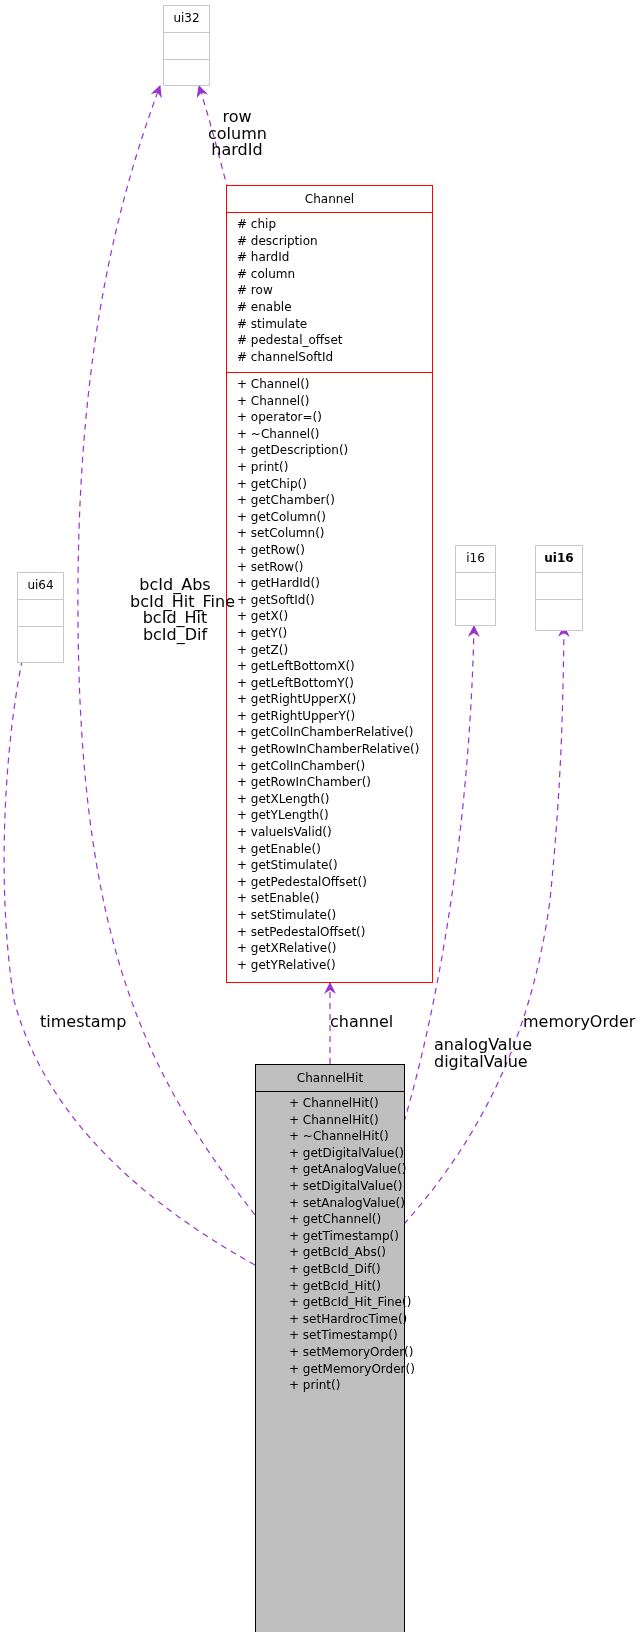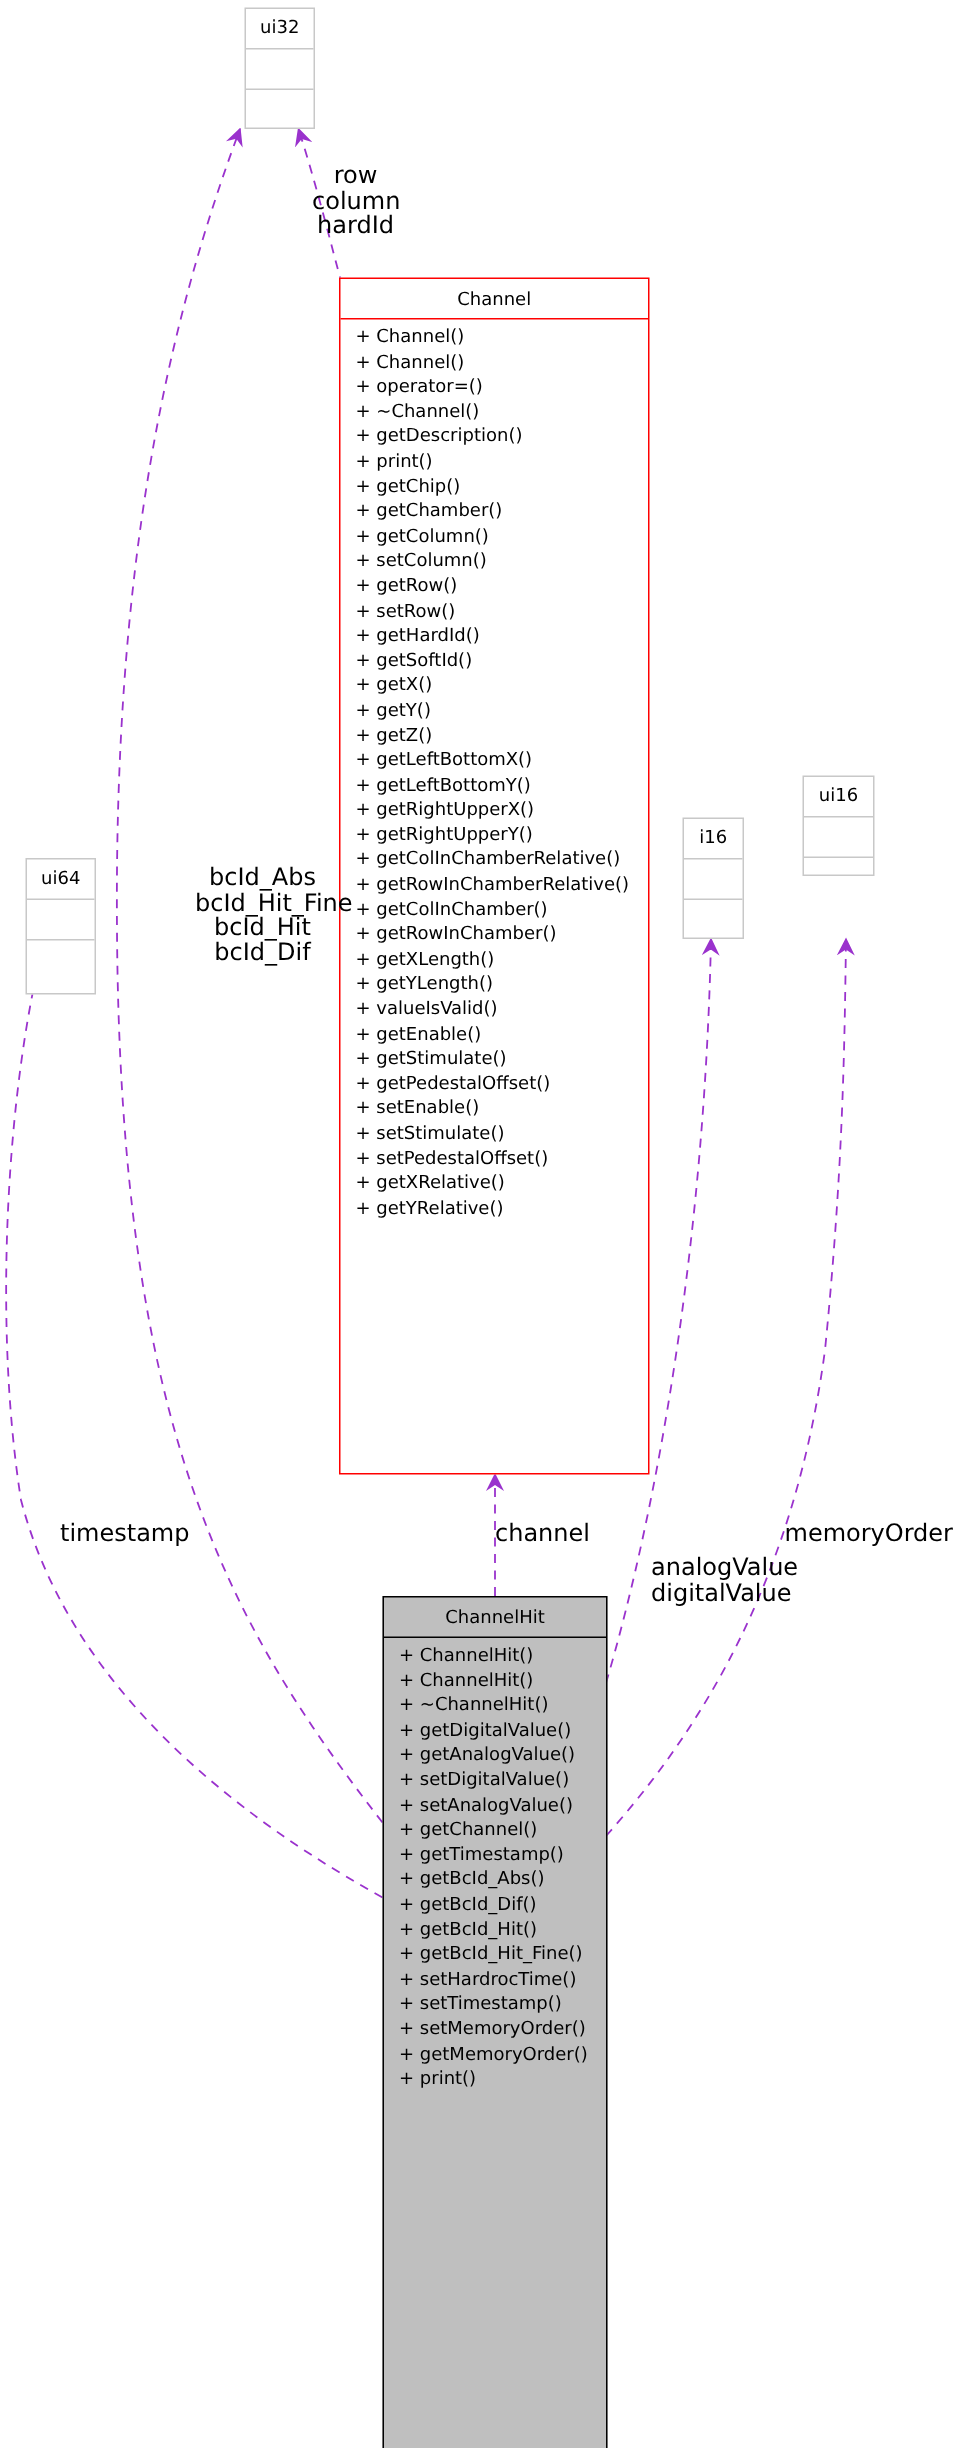--- a/index.html
+++ b/index.html
@@ -14,21 +14,21 @@
   .prim .hdr { height: 27px; line-height: 25px; border-bottom: 1.5px solid #c8c8c8; font-size: 12px; }
   .prim .sec { height: 26.5px; }
   .prim .sec.first { border-bottom: 1.5px solid #c8c8c8; }
   .chan { border: 1.5px solid #ff0000; }
   .chan .hdr { height: 27px; line-height: 26px; border-bottom: 1.5px solid #ff0000; }
   .chan .attrs { border-bottom: 1.5px solid #ff0000; padding-top: 3px; height: 160px; }
   .chan .meths { padding-top: 3px; }
   .hit { border: 1.5px solid #000; background: #bfbfbf; }
   .hit .hdr { height: 27px; line-height: 26px; border-bottom: 1.5px solid #000; }
   .hit .attrs { border-bottom: 1.5px solid #000; padding-top: 3px; height: 159px; }
-  .hit .meths { padding-top: 3px; }
+  .hit .meths { padding-top: 3px; margin-left: 23px; }
   .lbl { position: absolute; text-align: center; white-space: nowrap; line-height: 16.6px; font-size: 16px; }
 </style>
 </head>
 <body>
 
 <svg id="edges" xmlns="http://www.w3.org/2000/svg">
   <defs>
     <marker id="arrow" viewBox="0 0 12 12" refX="11" refY="6" markerWidth="12" markerHeight="12" orient="auto" markerUnits="userSpaceOnUse">
       <path d="M0,0 L12,6 L0,12 L4,6 Z" fill="#9a32cd"></path>
     </marker>
@@ -58,28 +58,39 @@
   <div class="sec first"></div>
   <div class="sec"></div>
 </div>
 
 <div class="cls prim" style="left:455px; top:545px; width:41px; height:81px;">
   <div class="hdr">i16</div>
   <div class="sec first"></div>
   <div class="sec"></div>
 </div>
 
-<div class="cls prim" style="left:535px; top:517px; width:48px; height:67px;">
+<div class="cls prim" style="left:535px; top:545px; width:48px; height:86px;font-weight:bold;">
   <div class="hdr">ui16</div>
   <div class="sec first"></div>
   <div class="sec"></div>
 </div>
 
 <div class="cls chan" style="left:226px; top:185px; width:207px; height:798px;">
   <div class="hdr">Channel</div>
+  <div class="sec attrs" id="channel-attrs">
+      <div># chip</div>
+      <div># description</div>
+      <div># hardId</div>
+      <div># column</div>
+      <div># row</div>
+      <div># enable</div>
+      <div># stimulate</div>
+      <div># pedestal_offset</div>
+      <div># channelSoftId</div>
+    </div>
   <div class="sec meths" id="channel-meths">
       <div>+ Channel()</div>
       <div>+ Channel()</div>
       <div>+ operator=()</div>
       <div>+ ~Channel()</div>
       <div>+ getDescription()</div>
       <div>+ print()</div>
       <div>+ getChip()</div>
       <div>+ getChamber()</div>
       <div>+ getColumn()</div>

